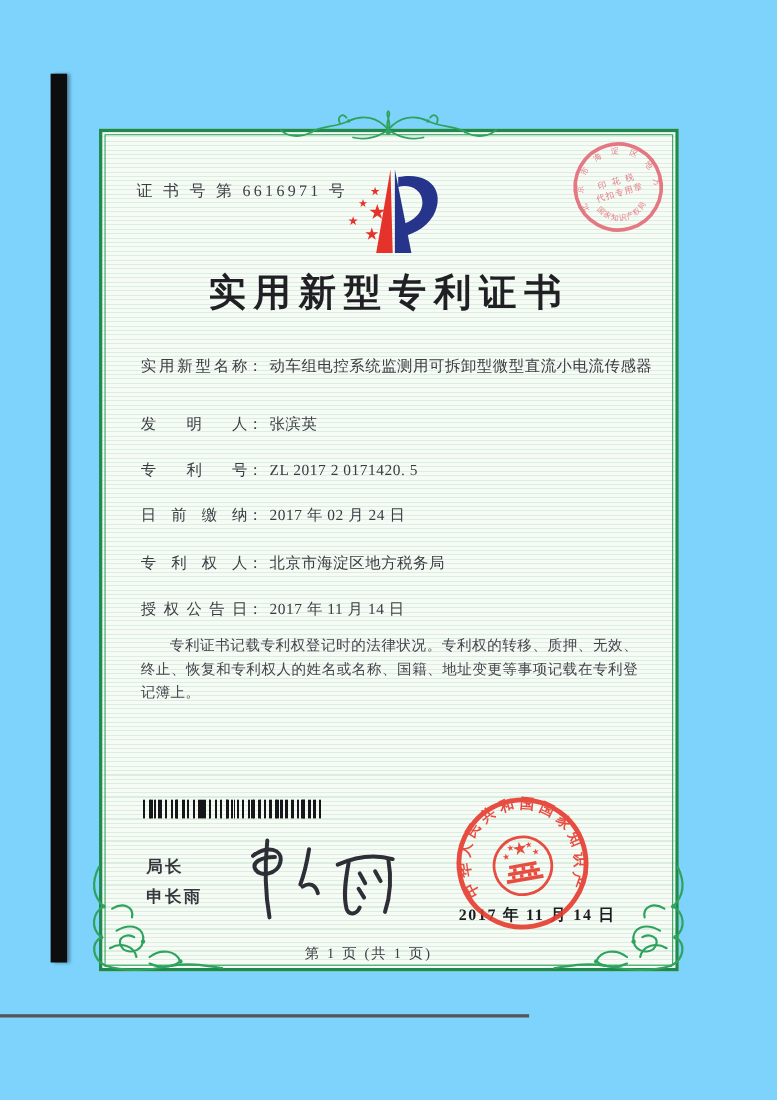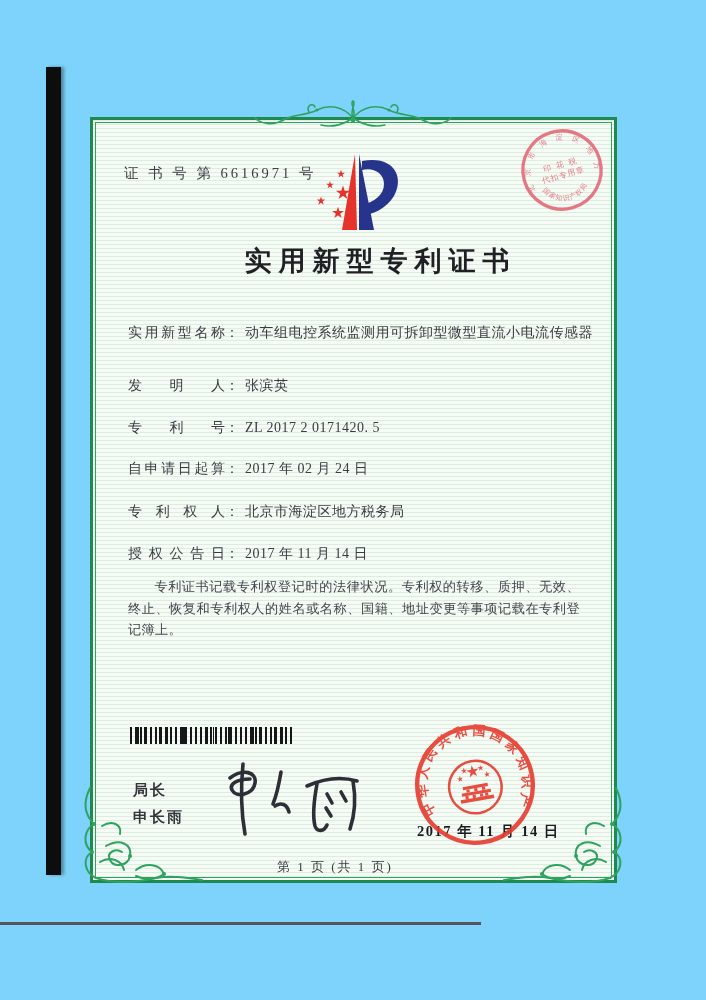--- a/index.html
+++ b/index.html
@@ -17,37 +17,36 @@
     background:
       repeating-linear-gradient(180deg, rgba(173,216,186,.38) 0 1px, rgba(255,255,255,0) 1px 4px),
       #f7fbf6;
   }
   .frame-inner{position:absolute;inset:2px;border:1px solid #2fa35e;}
   .ornament{position:absolute;pointer-events:none;}
   
   .cert-no{position:absolute;left:124px;top:164px;font-size:14.5px;letter-spacing:3px;color:#3c3c43;}
   .title{
     position:absolute;left:90px;top:243px;width:527px;margin:0;text-align:center;
-    font-size:27px;font-weight:bold;letter-spacing:7px;color:#1f1f24;
+    font-size:34px;font-weight:bold;letter-spacing:7px;color:#1f1f24;
     font-family:"Liberation Serif","DejaVu Serif",serif;
-    padding-left:27px;
   }
   .field{position:absolute;left:128px;width:462px;font-size:14px;color:#3b3b42;white-space:nowrap;}
   .flabel{display:inline-block;width:97px;text-align:justify;text-align-last:justify;color:#3b3b42;}
   .fsep{display:inline-block;margin-right:6px;}
   .fvalue{letter-spacing:.5px;}
   .body-text{position:absolute;left:128px;top:576px;width:452px;color:#44444c;}
   .body-text p{margin:0;font-size:13.2px;line-height:21.6px;text-indent:2em;text-align:justify;letter-spacing:.3px;}
   .barcode{
     position:absolute;left:130px;top:727px;width:163px;height:17px;
     background:
       repeating-linear-gradient(90deg,#15151a 0 2px,rgba(0,0,0,0) 2px 5px),
       repeating-linear-gradient(90deg,rgba(0,0,0,0) 0 6px,#15151a 6px 9px,rgba(0,0,0,0) 9px 14px,#15151a 14px 15px,rgba(0,0,0,0) 15px 23px);
   }
-  .signer{position:absolute;left:133px;top:776px;font-family:Liberation Sans, sans-serif;font-weight:600;color:#36363d;font-size:15px;line-height:27px;letter-spacing:2px;}
+  .signer{position:absolute;left:133px;top:776px;font-family:Liberation Mono, monospace;font-weight:600;color:#36363d;font-size:15px;line-height:27px;letter-spacing:2px;}
   .seal-date{position:absolute;left:417px;top:822px;font-size:14.5px;letter-spacing:1.5px;color:#1c1c20;font-weight:600;white-space:nowrap;}
   .footer{position:absolute;left:90px;top:858px;width:490px;text-align:center;font-size:13px;letter-spacing:2px;color:#3c3c43;}
   svg{display:block;}
 </style>
 </head>
 <body>
 
 <div class="page">
 
   <div class="scan-bar-left"></div>
@@ -146,21 +145,21 @@
   <div class="field" style="top:324px">
     <span class="flabel">实用新型名称</span><span class="fsep">：</span><span class="fvalue">动车组电控系统监测用可拆卸型微型直流小电流传感器</span>
   </div>
   <div class="field" style="top:377px">
     <span class="flabel">发明人</span><span class="fsep">：</span><span class="fvalue">张滨英</span>
   </div>
   <div class="field" style="top:419px">
     <span class="flabel">专利号</span><span class="fsep">：</span><span class="fvalue">ZL 2017 2 0171420. 5</span>
   </div>
   <div class="field" style="top:460px">
-    <span class="flabel">自申请日起算</span><span class="fsep">：</span><span class="fvalue">2017 年 02 月 24 日</span>
+    <span class="flabel">日前缴纳</span><span class="fsep">：</span><span class="fvalue">2017 年 02 月 24 日</span>
   </div>
   <div class="field" style="top:503px">
     <span class="flabel">专利权人</span><span class="fsep">：</span><span class="fvalue">北京市海淀区地方税务局</span>
   </div>
   <div class="field" style="top:545px">
     <span class="flabel">授权公告日</span><span class="fsep">：</span><span class="fvalue">2017 年 11 月 14 日</span>
   </div>
 
   <div class="body-text">
     <p>专利证书记载专利权登记时的法律状况。专利权的转移、质押、无效、终止、恢复和专利权人的姓名或名称、国籍、地址变更等事项记载在专利登记簿上。</p>

